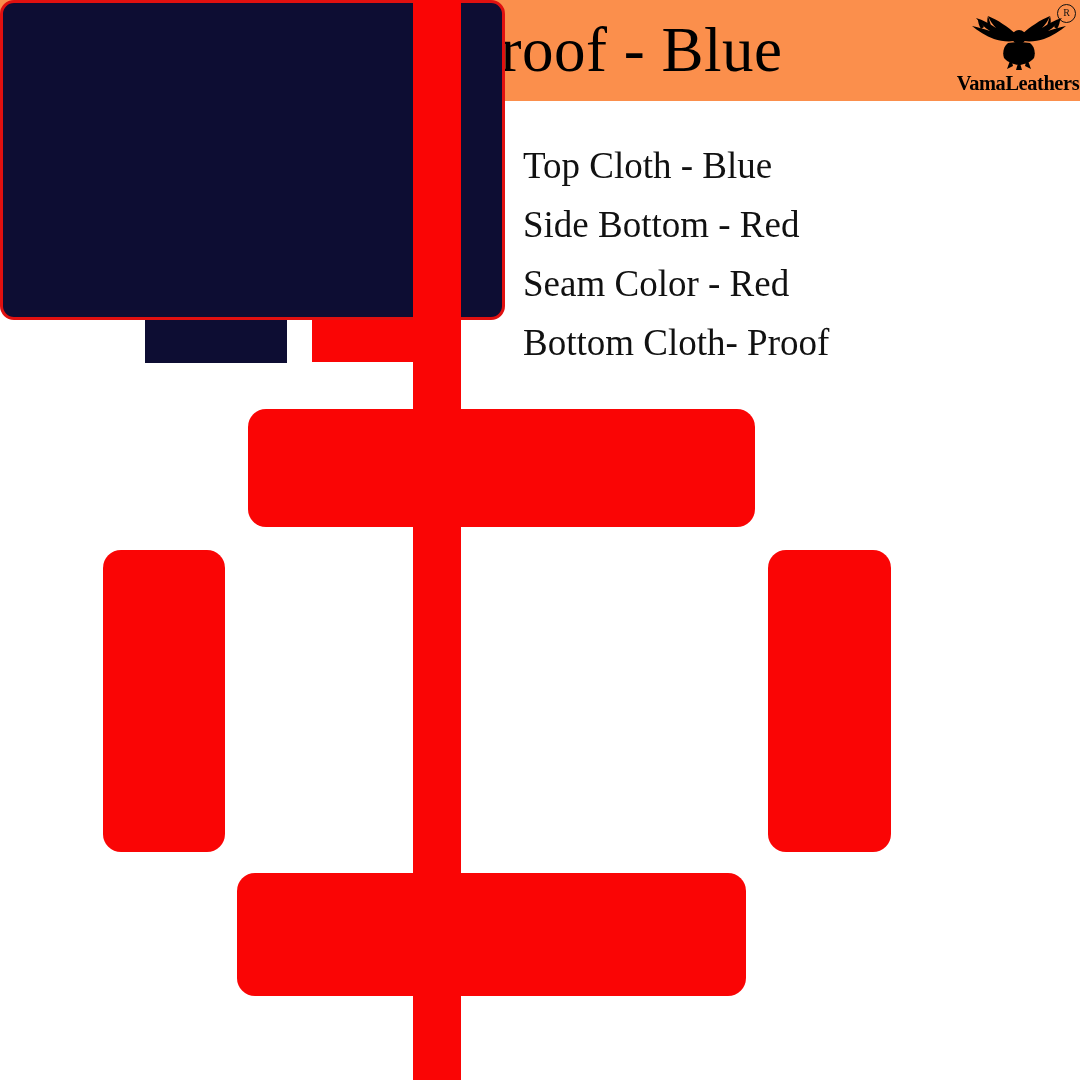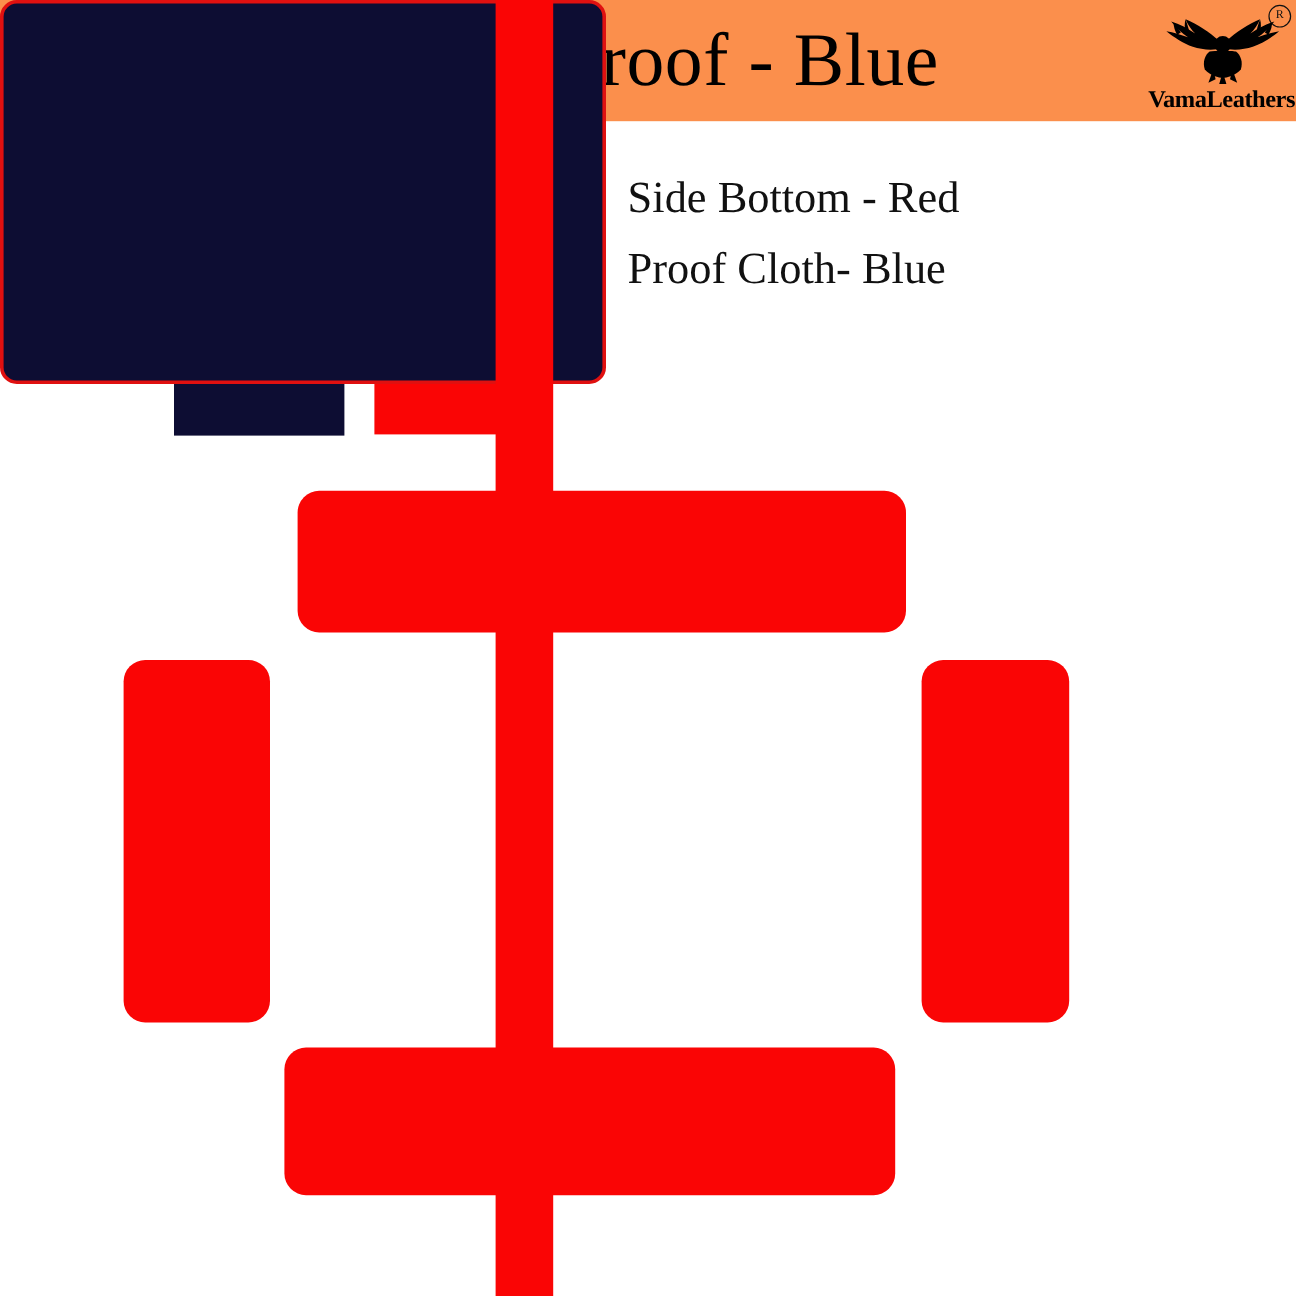--- a/index.html
+++ b/index.html
@@ -216,22 +216,24 @@
         </g>
       </svg>
       <div id="brand-wordmark">VamaLeathers</div>
     </div>
   </div>
 
   <div class="swatch" id="swatch-blue"></div>
   <div class="swatch" id="swatch-red"></div>
 
   <div id="legend">
+    <div class="legend-line">Top Cloth - Blue</div>
     <div class="legend-line">Side Bottom - Red</div>
-    <div class="legend-line">Proof Cloth- Blue</div>
+    <div class="legend-line">Seam Color - Red</div>
+    <div class="legend-line">Bottom Cloth- Proof</div>
   </div>
 
   <div id="diagram">
     <div class="panel" id="panel-top"></div>
     <div class="panel" id="panel-left"></div>
     <div class="panel" id="panel-right"></div>
     <div class="panel" id="panel-bottom"></div>
     <div id="panel-center">
       <div id="center-stripe"></div>
     </div>

